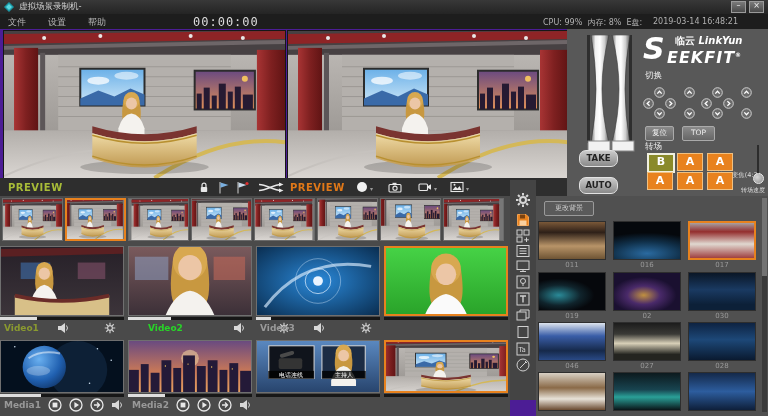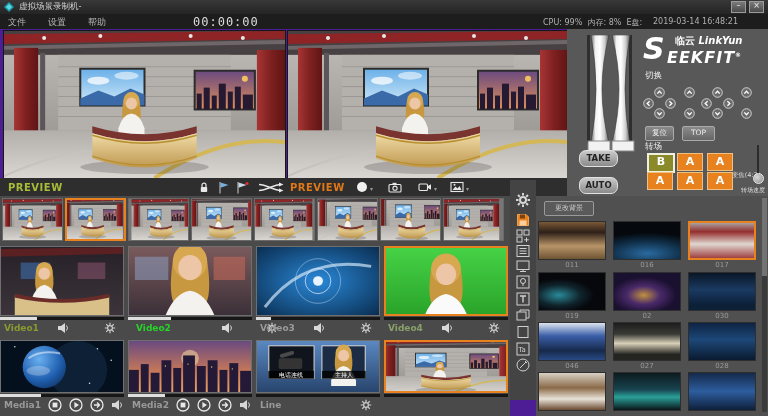--- a/index.html
+++ b/index.html
@@ -833,21 +833,21 @@
       <g transform="translate(62,60) scale(2.5)">
     <path d="M-7,-18 Q-9,-4 -6,0 L6,0 Q9,-4 7,-18 Z" fill="#c89840"></path>
     <ellipse cx="0" cy="-18" rx="7" ry="7.5" fill="#d8a850"></ellipse>
     <ellipse cx="0" cy="-15.5" rx="4.8" ry="5.2" fill="#ecc6a6"></ellipse>
     <path d="M-11,7 Q-7,-5 0,-6 Q7,-5 11,7 L11,12 L-11,12 Z" fill="#f4f2ee"></path>
           </g>
         </svg></div>
       <div class="progress" style="left: 128px; top: 121px; width: 124px;">
         <div style="width: 35%;"></div>
       </div>
-      <div class="lblrow" style="left: 132px; top: 124px; width: 124px; gap: 32px;">
+      <div class="lblrow" style="left: 144px; top: 124px; width: 124px; gap: 32px;">
         <span class="name" style="color: rgb(40, 212, 40);">Video2</span>
         <span class="ic" style="margin-left: 18px;">
           <svg width="13" height="12" viewBox="0 0 13 12">
             <path d="M1,4 H4 L8,1 V11 L4,8 H1 Z" fill="#d8d8d8"></path>
             <path d="M9.5,3.5 Q11.5,6 9.5,8.5" stroke="#d8d8d8" fill="none"></path>
           </svg>
         </span>
         <span class="ic" style="margin-left: auto; margin-right: 8px;">
           <svg width="12" height="12" viewBox="0 0 16 16">
             <circle cx="8" cy="8" r="3.2" stroke="#cfcfcf" fill="none" stroke-width="1.6"></circle>
@@ -890,37 +890,20 @@
           <rect width="124" height="70" fill="url(#gGreen)"></rect>
           <g transform="translate(62,62) scale(2.2)">
     <path d="M-7,-18 Q-9,-4 -6,0 L6,0 Q9,-4 7,-18 Z" fill="#c89840"></path>
     <ellipse cx="0" cy="-18" rx="7" ry="7.5" fill="#d8a850"></ellipse>
     <ellipse cx="0" cy="-15.5" rx="4.8" ry="5.2" fill="#ecc6a6"></ellipse>
     <path d="M-11,7 Q-7,-5 0,-6 Q7,-5 11,7 L11,12 L-11,12 Z" fill="#fafafa"></path>
           </g>
         </svg></div>
       <div class="progress" style="left: 384px; top: 121px; width: 124px;">
         <div style="width: 0%;"></div>
-      </div>
-      <div class="lblrow" style="left: 384px; top: 124px; width: 124px;">
-        <span class="name" style="color: rgb(138, 160, 106);">Video4</span>
-        <span class="ic" style="margin-left: 18px;">
-          <svg width="13" height="12" viewBox="0 0 13 12">
-            <path d="M1,4 H4 L8,1 V11 L4,8 H1 Z" fill="#d8d8d8"></path>
-            <path d="M9.5,3.5 Q11.5,6 9.5,8.5" stroke="#d8d8d8" fill="none"></path>
-          </svg>
-        </span>
-        <span class="ic" style="margin-left: auto; margin-right: 8px;">
-          <svg width="12" height="12" viewBox="0 0 16 16">
-            <circle cx="8" cy="8" r="3.2" stroke="#cfcfcf" fill="none" stroke-width="1.6"></circle>
-            <g stroke="#cfcfcf" stroke-width="1.6">
-              <path d="M8,1 V4 M8,12 V15 M1,8 H4 M12,8 H15 M3,3 L5.2,5.2 M10.8,10.8 L13,13 M13,3 L10.8,5.2 M5.2,10.8 L3,13"></path>
-            </g>
-          </svg>
-        </span>
       </div>
       <div class="src-thumb" style="left: 0px; top: 144px; width: 124px; height: 53px;"><svg viewBox="0 0 124 53" preserveAspectRatio="none" width="100%" height="100%">
           <rect width="124" height="53" fill="#04101e"></rect>
       <circle cx="78" cy="30" r="30" fill="#16304e" opacity=".5"></circle>
       <circle cx="44" cy="27" r="22" fill="url(#gEarth)"></circle>
       <path d="M28,18 Q40,9 60,13" stroke="#fff" opacity=".5" fill="none" stroke-width="2"></path>
       <ellipse cx="38" cy="31" rx="12" ry="5" fill="#fff" opacity=".25"></ellipse>
       <g fill="#cfe0f0">
             <circle cx="98" cy="8" r=".8"></circle>
             <circle cx="112" cy="20" r=".8"></circle>
@@ -1021,31 +1004,20 @@
     <path d="M-7,-18 Q-9,-4 -6,0 L6,0 Q9,-4 7,-18 Z" fill="#c89840"></path>
     <ellipse cx="0" cy="-18" rx="7" ry="7.5" fill="#d8a850"></ellipse>
     <ellipse cx="0" cy="-15.5" rx="4.8" ry="5.2" fill="#ecc6a6"></ellipse>
     <path d="M-11,7 Q-7,-5 0,-6 Q7,-5 11,7 L11,12 L-11,12 Z" fill="#f4f2ee"></path>
           </g>
       <rect x="12" y="31" width="46" height="8" fill="#000" opacity=".55"></rect>
       <rect x="66" y="31" width="44" height="8" fill="#000" opacity=".55"></rect>
         </svg></div>
       <div class="progress" style="left: 256px; top: 198px; width: 124px;">
         <div style="width: 0%;"></div>
-      </div>
-      <div class="lblrow" style="left: 256px; top: 201px; width: 124px;">
-        <span class="name">Line</span>
-        <span class="ic" style="margin-left: auto; margin-right: 8px;">
-          <svg width="12" height="12" viewBox="0 0 16 16">
-            <circle cx="8" cy="8" r="3.2" stroke="#cfcfcf" fill="none" stroke-width="1.6"></circle>
-            <g stroke="#cfcfcf" stroke-width="1.6">
-              <path d="M8,1 V4 M8,12 V15 M1,8 H4 M12,8 H15 M3,3 L5.2,5.2 M10.8,10.8 L13,13 M13,3 L10.8,5.2 M5.2,10.8 L3,13"></path>
-            </g>
-          </svg>
-        </span>
       </div>
       <div class="src-thumb sel" style="left: 384px; top: 144px; width: 124px; height: 53px;"><svg viewBox="14 8 252 132" preserveAspectRatio="none" width="100%" height="100%">
 <rect width="280" height="148" fill="url(#gWall)"></rect>
 <rect width="280" height="24" fill="#474143"></rect>
 <path d="M0,3 L280,0 L280,8 L0,13 Z" fill="#8e2426"></path>
 <path d="M0,15 L280,9 L280,13 L0,19 Z" fill="#6e6668"></path>
 <circle cx="40" cy="7" r="2" fill="#e8e8e8"></circle>
           <circle cx="96" cy="5" r="2" fill="#e8e8e8"></circle>
           <circle cx="186" cy="5" r="2" fill="#e8e8e8"></circle>
           <circle cx="238" cy="7" r="2" fill="#e8e8e8"></circle>

